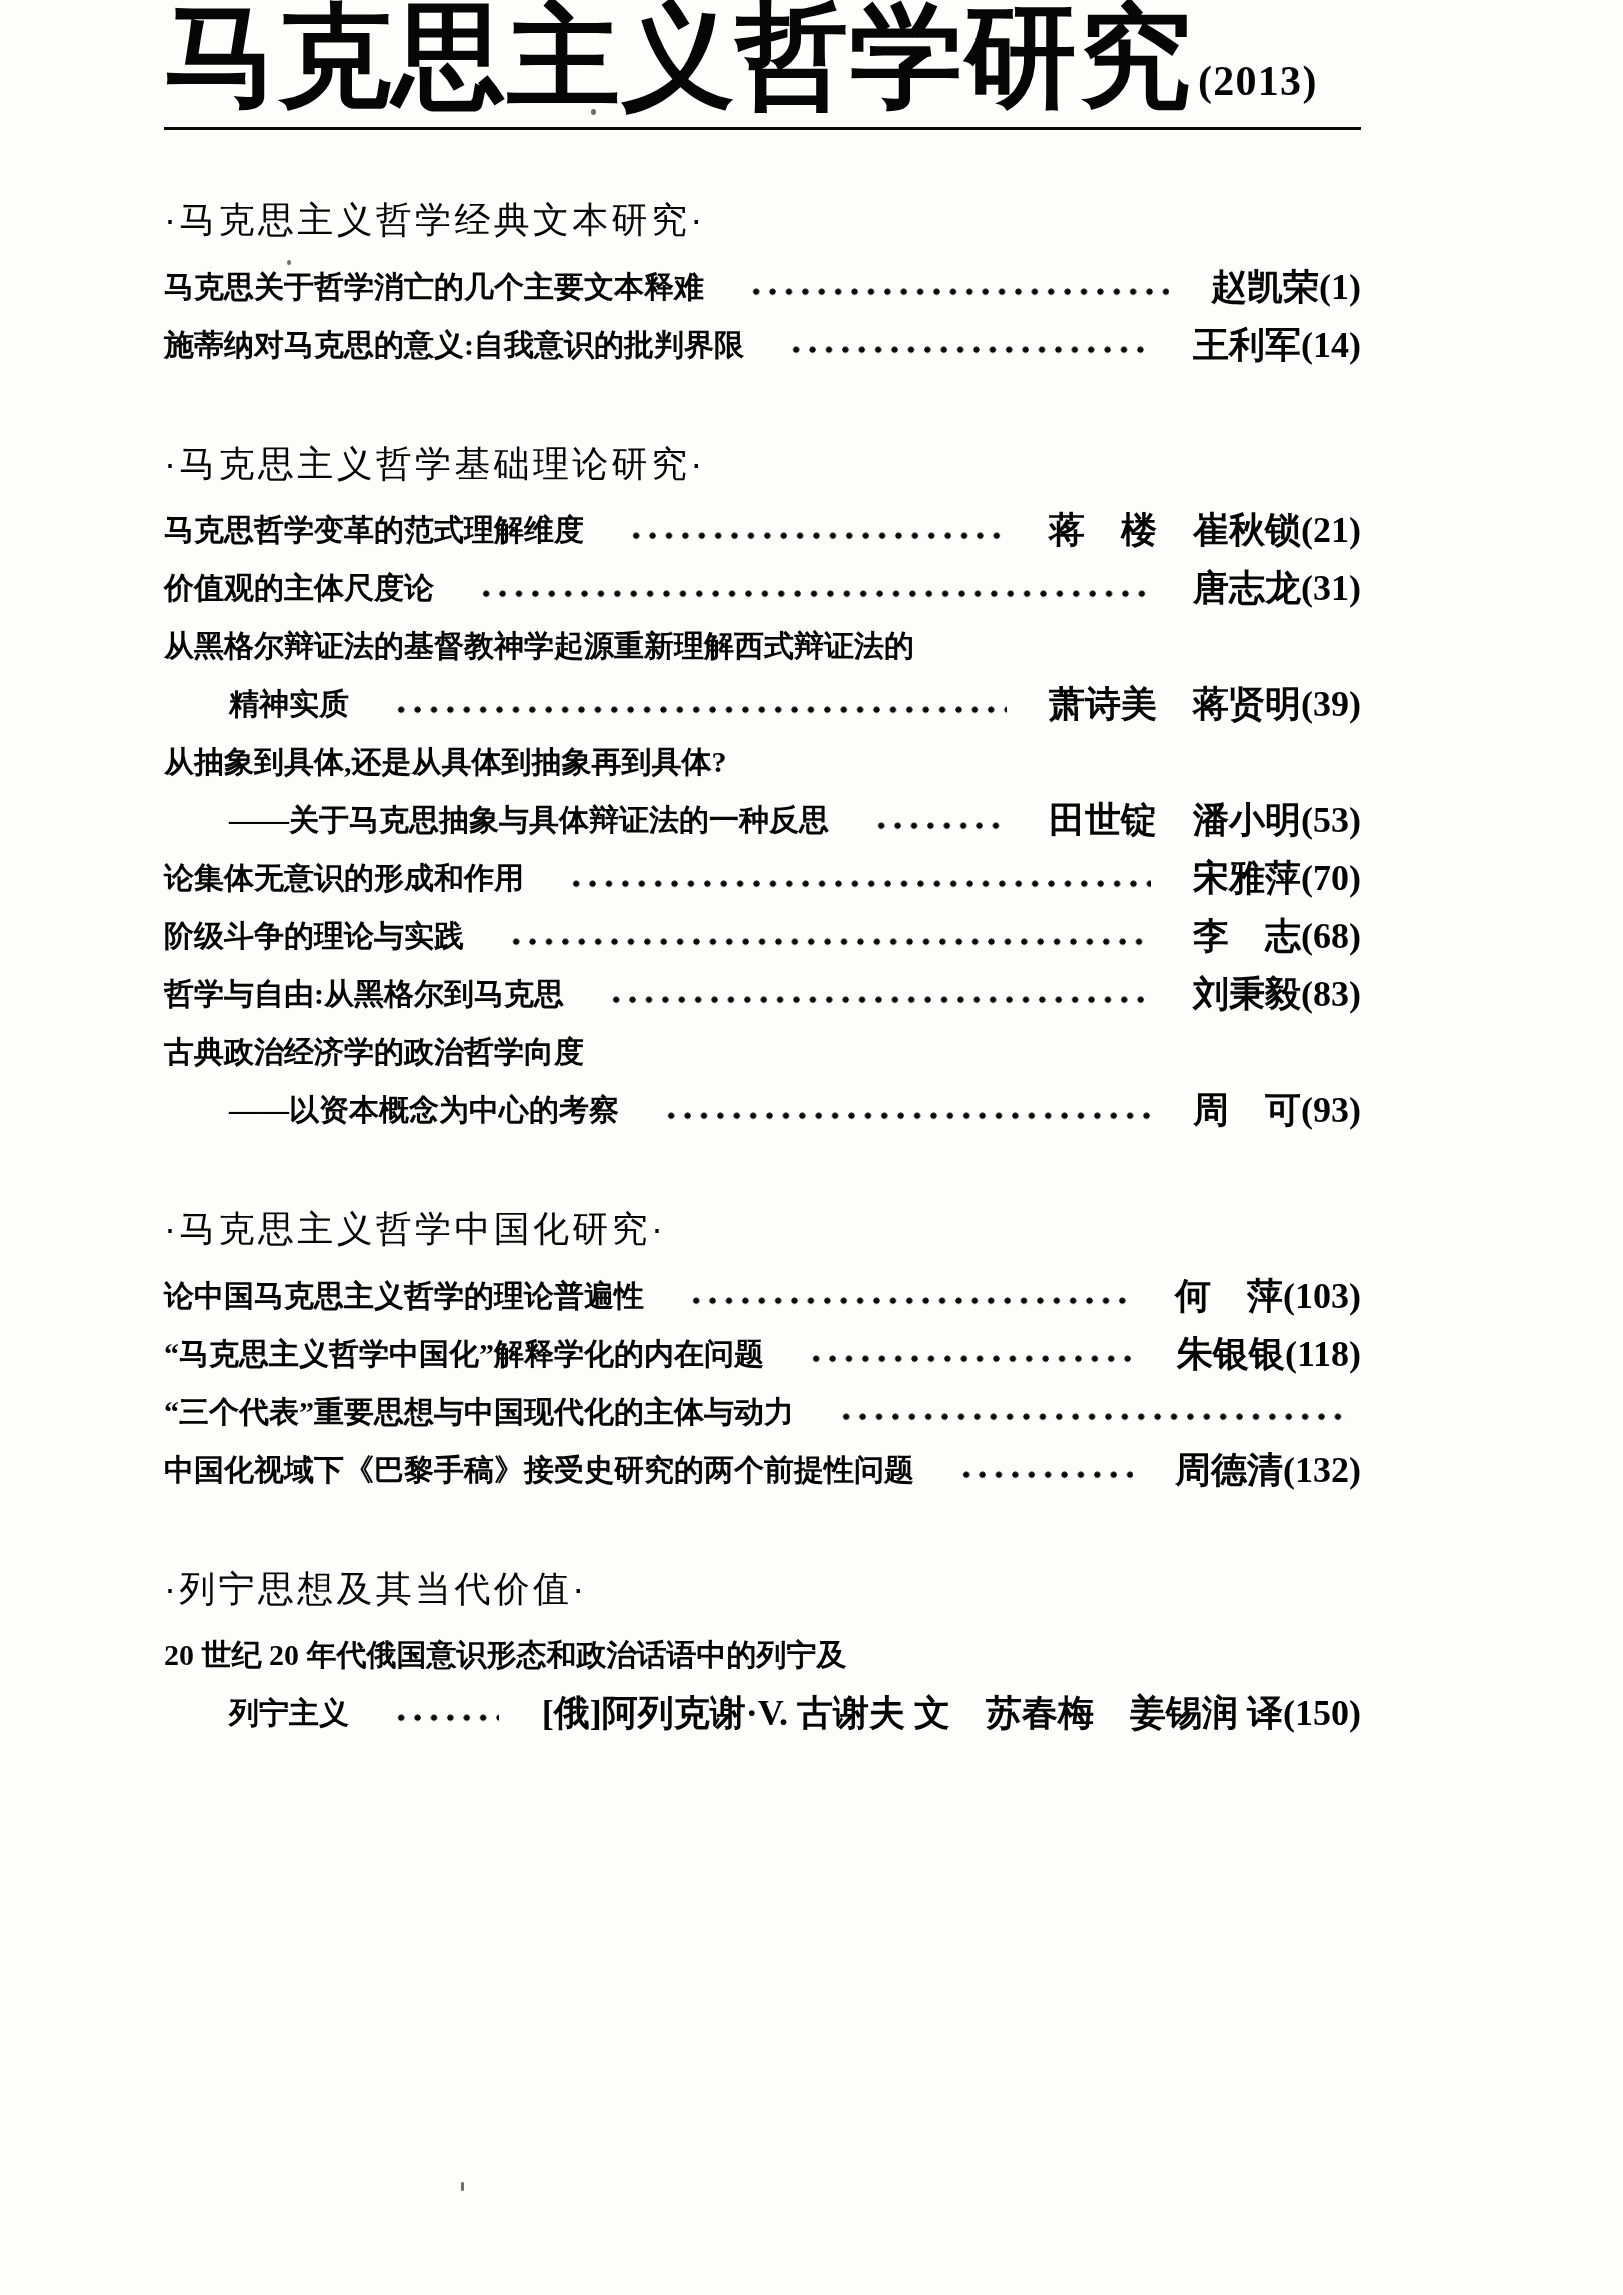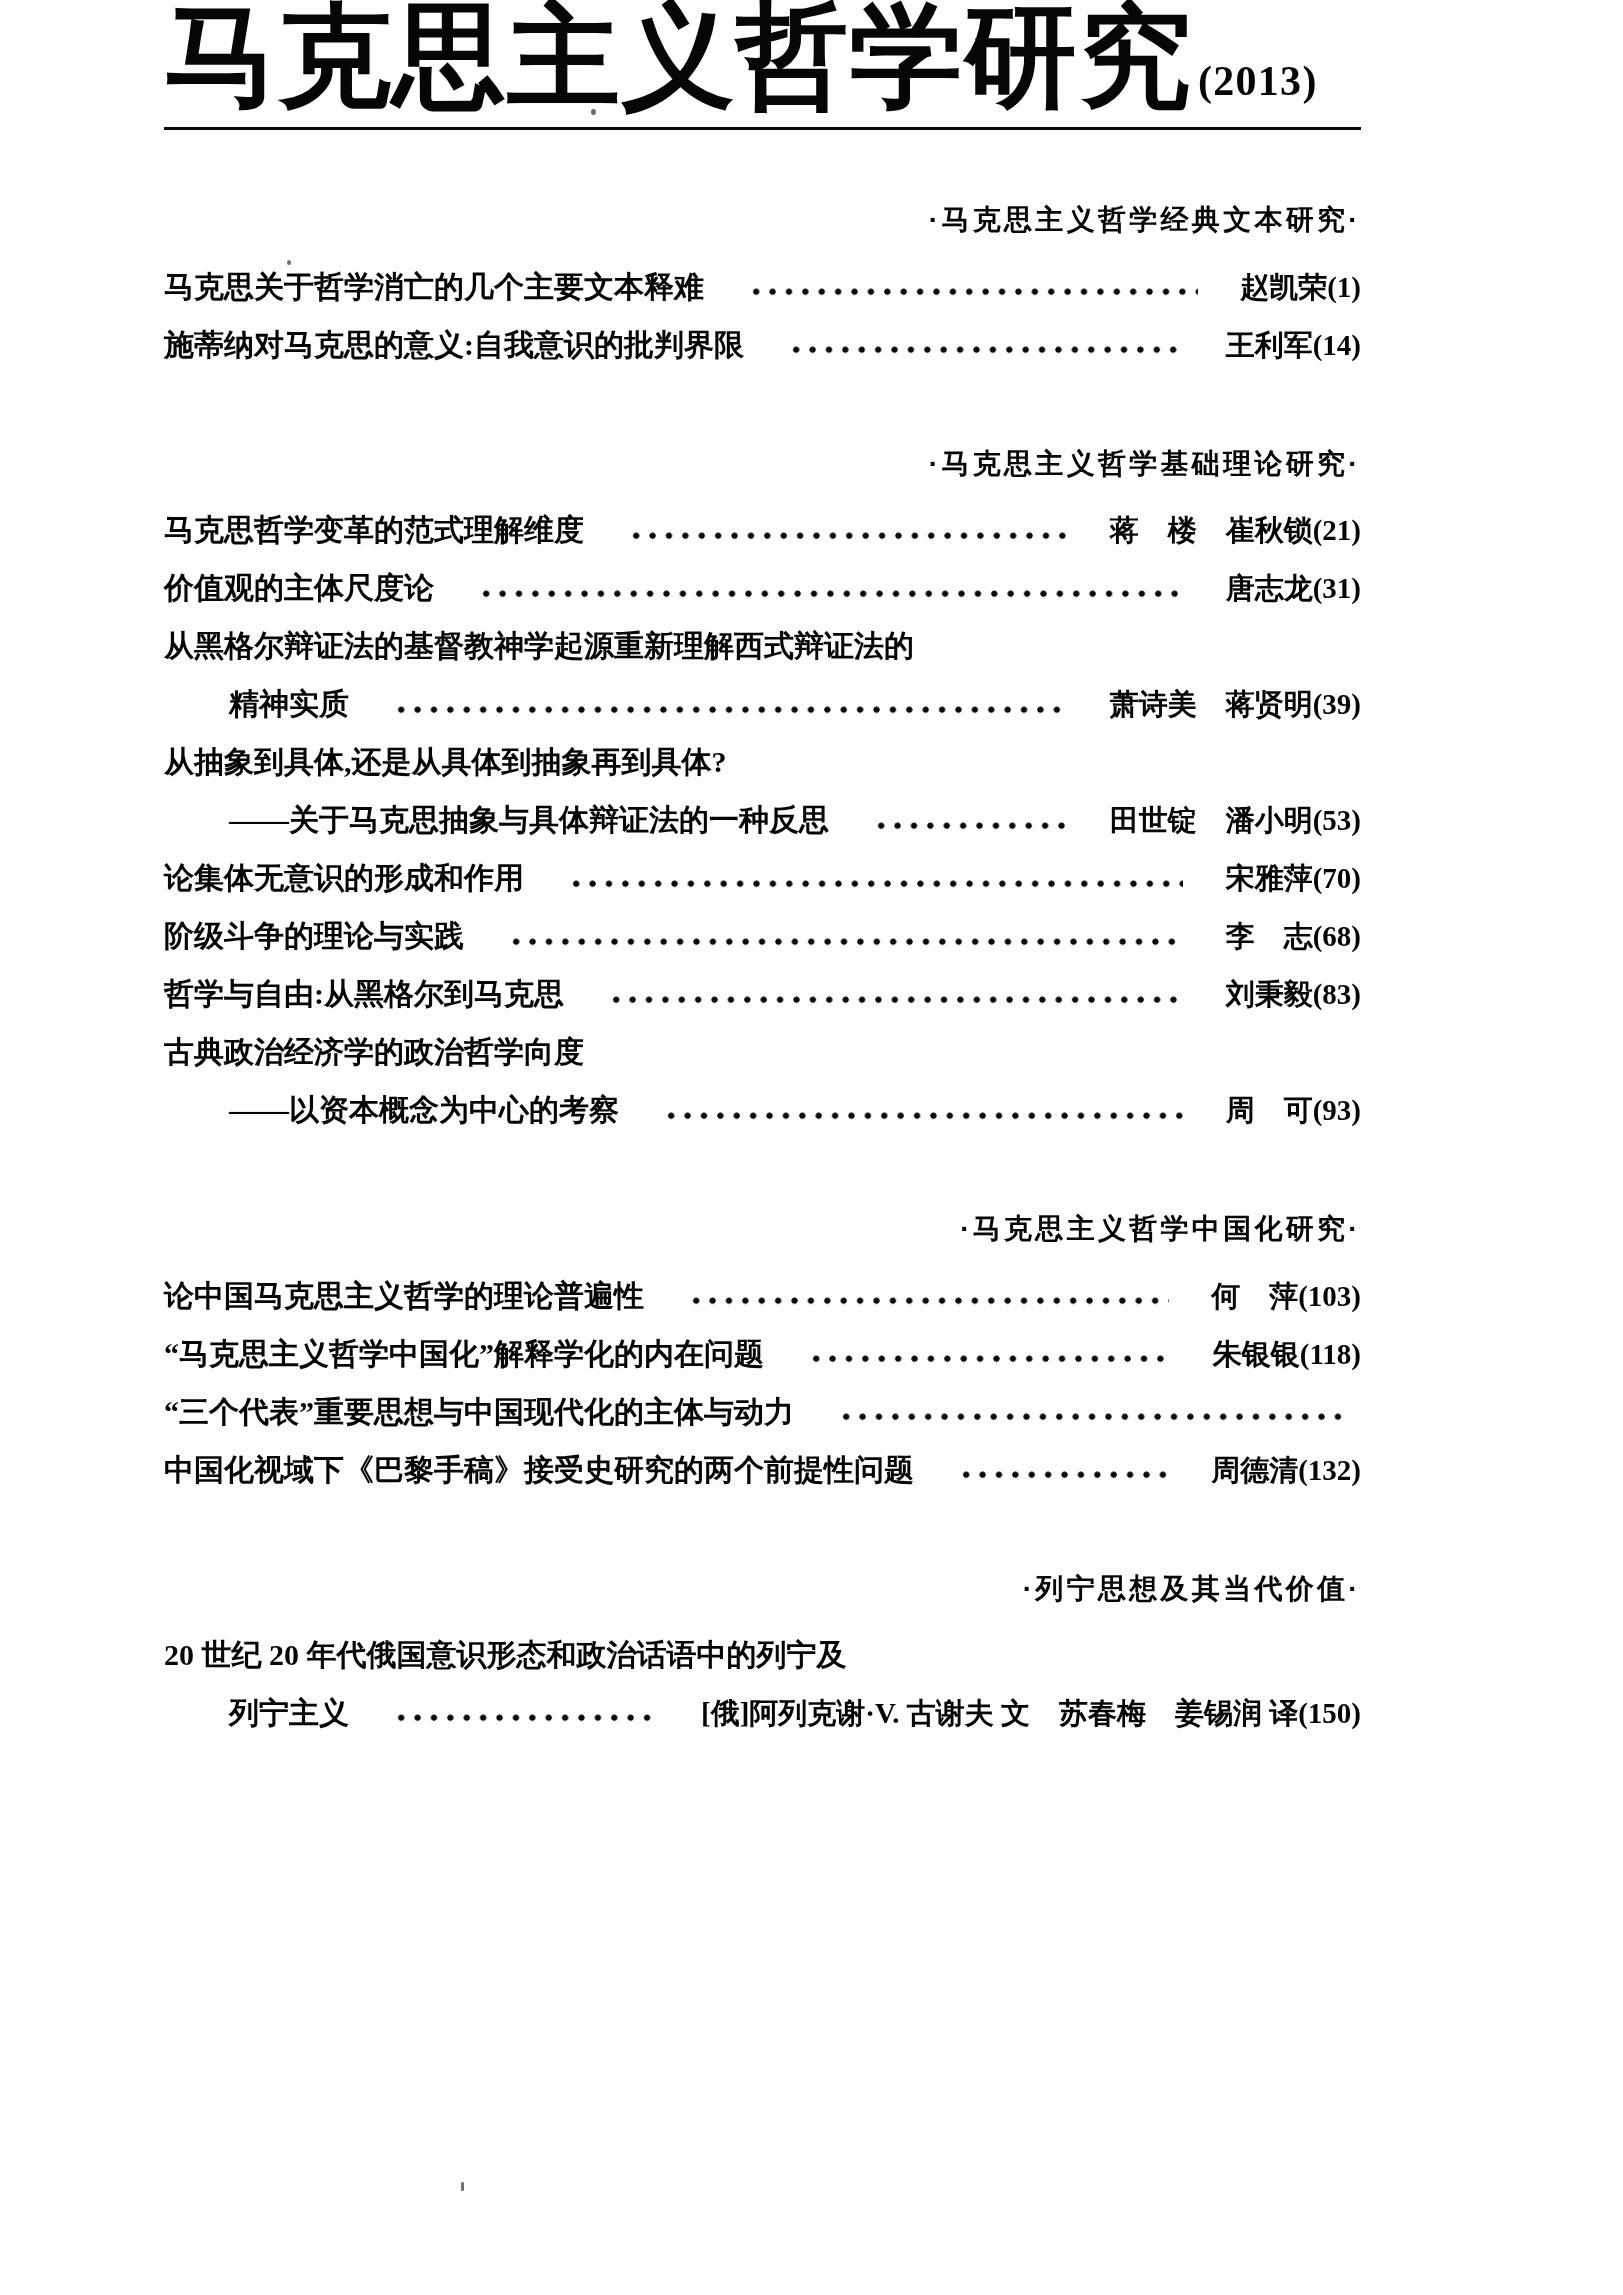--- a/index.html
+++ b/index.html
@@ -30,41 +30,40 @@
     white-space: nowrap;
   }
   h1 .year {
     font-size: 42px;
     font-weight: bold;
     letter-spacing: 1.3px;
     margin-left: 5.2px;
   }
   h2.sec-header {
     font-family: "Liberation Sans", sans-serif;
-    font-size: 28px;
+    font-size: 36px;
     line-height: 46px;
-    font-weight: 700;
+    font-weight: 400;
     letter-spacing: 3.3px;
     margin: 67px 0 14.4px 0;
     white-space: nowrap;
-    text-align: right;
   }
   .rows { margin: 0; }
   .row {
     display: flex;
     align-items: center;
     line-height: 58px;
     font-size: 30px;
     font-weight: 700;
     white-space: nowrap;
     gap: 32px;
   }
   .row.indent { padding-left: 65px; }
   .row .t { white-space: pre; }
-  .row .a { white-space: pre; font-size: 29px; }
+  .row .a { white-space: pre; font-size: 36px; }
   .leader {
     flex: 1 1 auto;
     min-width: 16.4px;
     height: 17px;
     margin: 0 10.5px 0 11.8px;
     align-self: center;
     transform: translateY(5.2px);
     background-image: radial-gradient(circle, #0a0a0a 2.8px, transparent 3.4px);
     background-size: 16.4px 17px;
     background-repeat: repeat-x;

